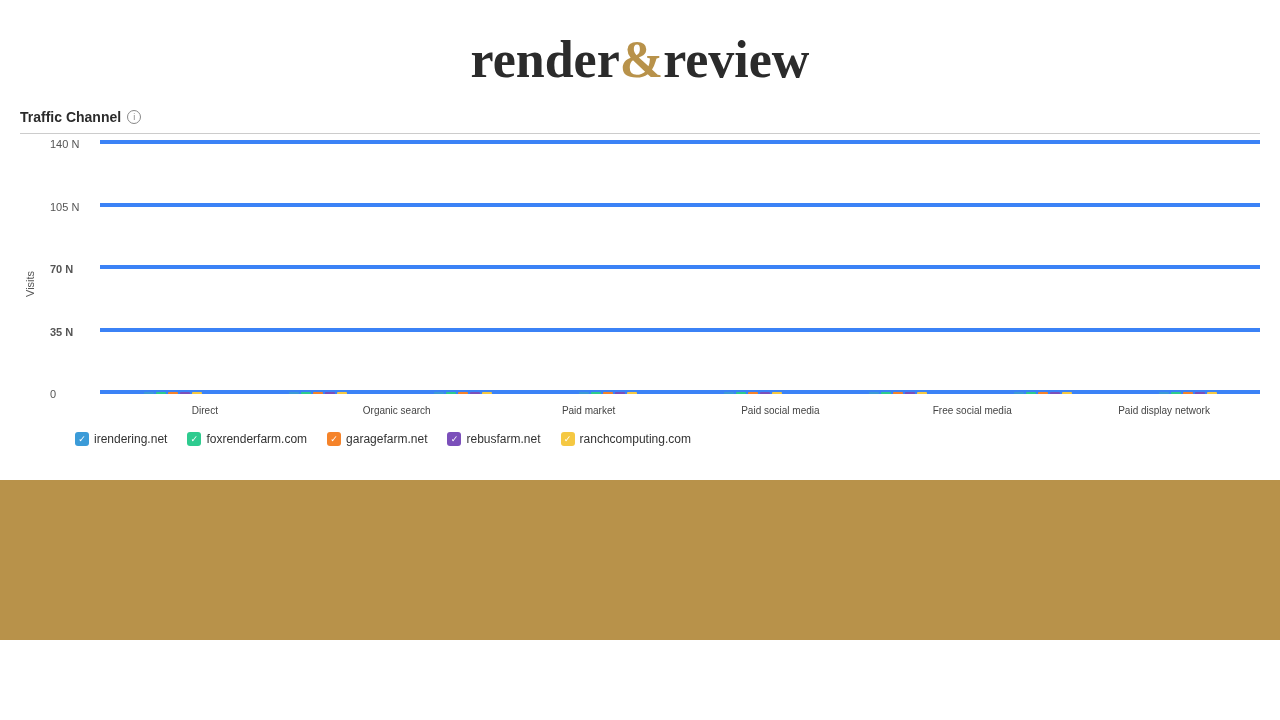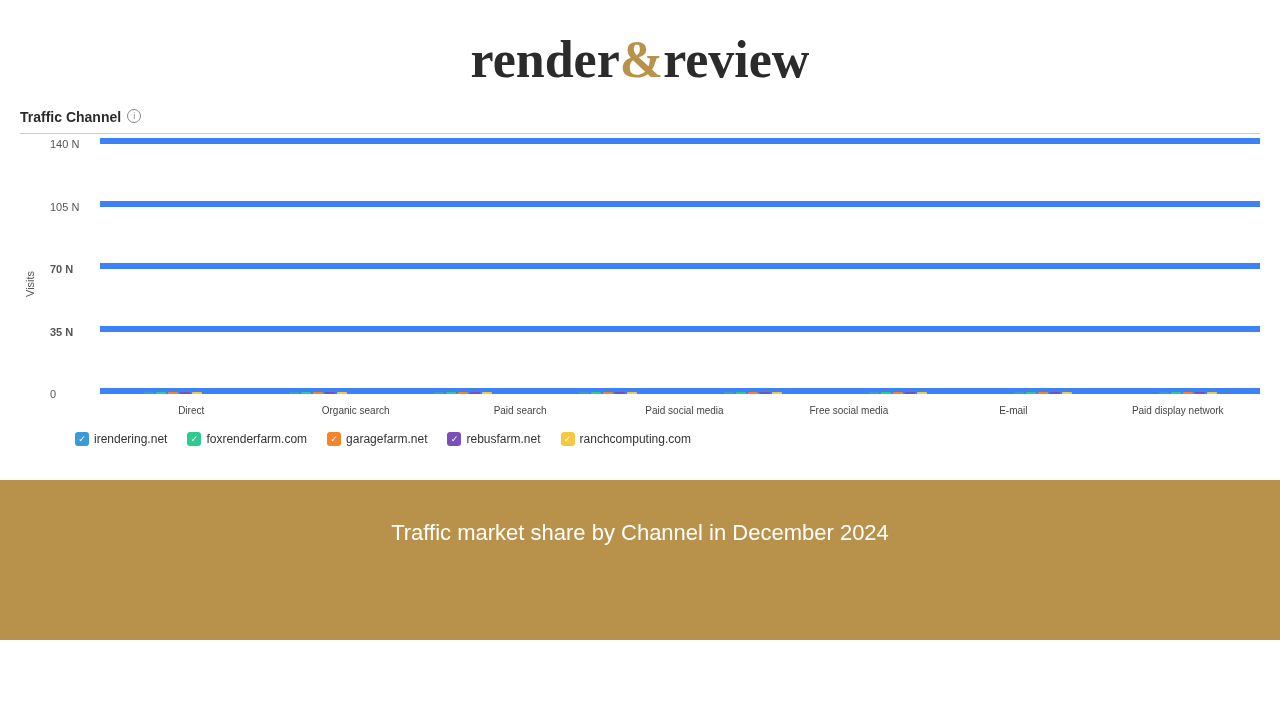--- a/index.html
+++ b/index.html
@@ -25,20 +25,21 @@
     .logo-ampersand {
       color: #b8924a;
     }
 
     .chart-section {
       padding: 0 20px 10px 20px;
     }
 
     .chart-title-row {
       display: flex;
+      align-items: center;
       gap: 6px;
       margin-bottom: 8px;
     }
 
     .chart-title {
       font-size: 14px;
       font-weight: 700;
       color: #2b2b2b;
       font-family: Arial, sans-serif;
     }
@@ -92,21 +93,21 @@
       top: 0;
       left: 55px;
       right: 0;
       bottom: 30px;
     }
 
     .grid-line {
       position: absolute;
       left: 0;
       right: 0;
-      border-top: 6px solid #3b82f6;
+      border-top: 4px solid #3b82f6;
       display: flex;
       align-items: flex-end;
     }
 
     .grid-label {
       position: absolute;
       left: -50px;
       font-size: 11px;
       color: #555;
       font-family: Arial, sans-serif;
@@ -310,24 +311,23 @@
               <div class="bar" style="height: 1%; background-color: rgb(46, 203, 143);"></div>
               <div class="bar" style="height: 7.14286%; background-color: rgb(245, 131, 42);"></div>
               <div class="bar" style="height: 1%; background-color: rgb(123, 79, 186);"></div>
               <div class="bar" style="height: 1%; background-color: rgb(245, 200, 66);"></div>
             </div>
           </div>
 
         <div class="channel-labels" id="channel-labels">
         <div class="channel-label">Direct</div>
             <div class="channel-label">Organic search</div>
-            <div class="channel-label">Paid search</div>
+            <div class="channel-label">Paid market</div>
             <div class="channel-label">Paid social media</div>
             <div class="channel-label">Free social media</div>
-            <div class="channel-label">E-mail</div>
             <div class="channel-label">Paid display network</div>
           </div>
       </div>
     </div>
 
     <div class="legend" id="legend">
     <div class="legend-item">
           <div class="legend-checkbox" style="background-color: rgb(59, 155, 216);">
             <span class="legend-check">✓</span>
           </div>
@@ -355,14 +355,13 @@
           <div class="legend-checkbox" style="background-color: rgb(245, 200, 66);">
             <span class="legend-check">✓</span>
           </div>
           <span>ranchcomputing.com</span>
         </div>
       </div>
   </div>
 </div>
 
 <div class="bottom-section">
-  <div class="bottom-title">Traffic market share by Channel in December 2024</div>
 </div>
 
 </body></html>

